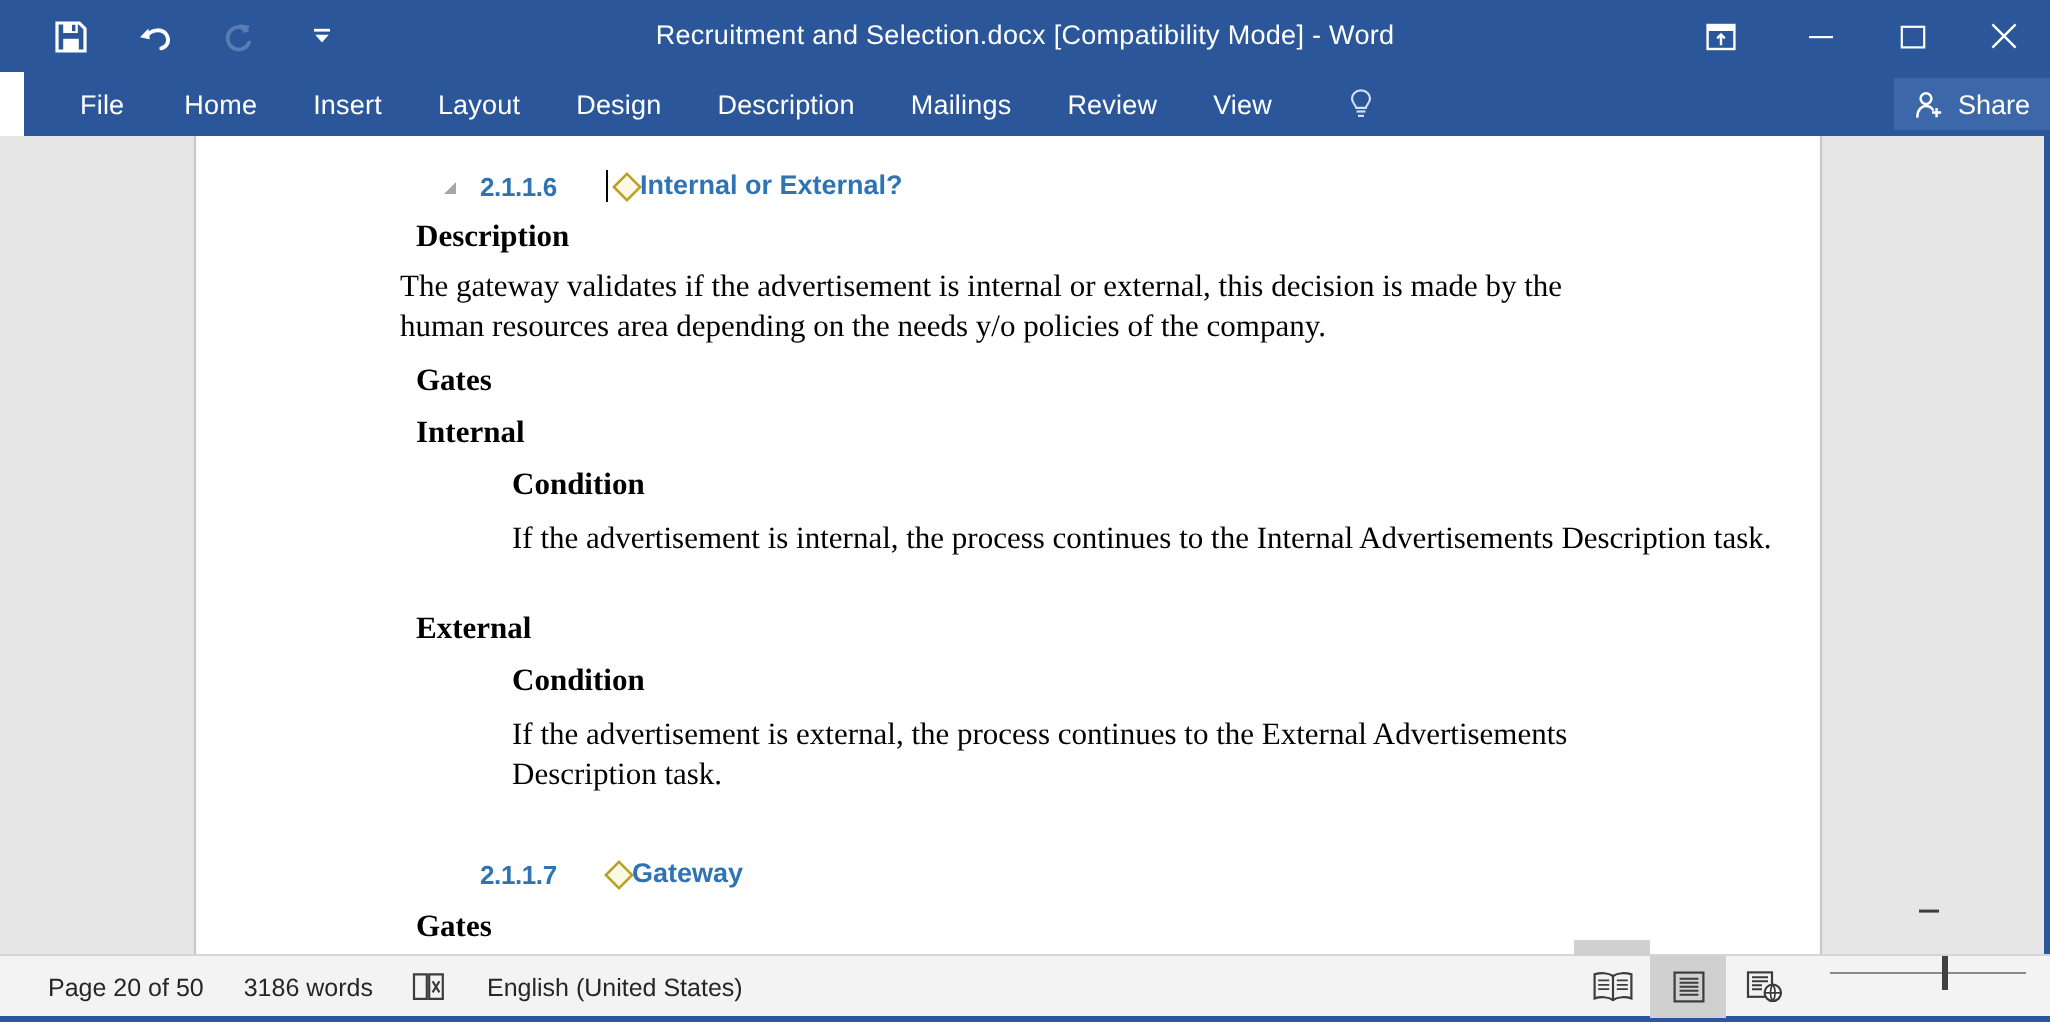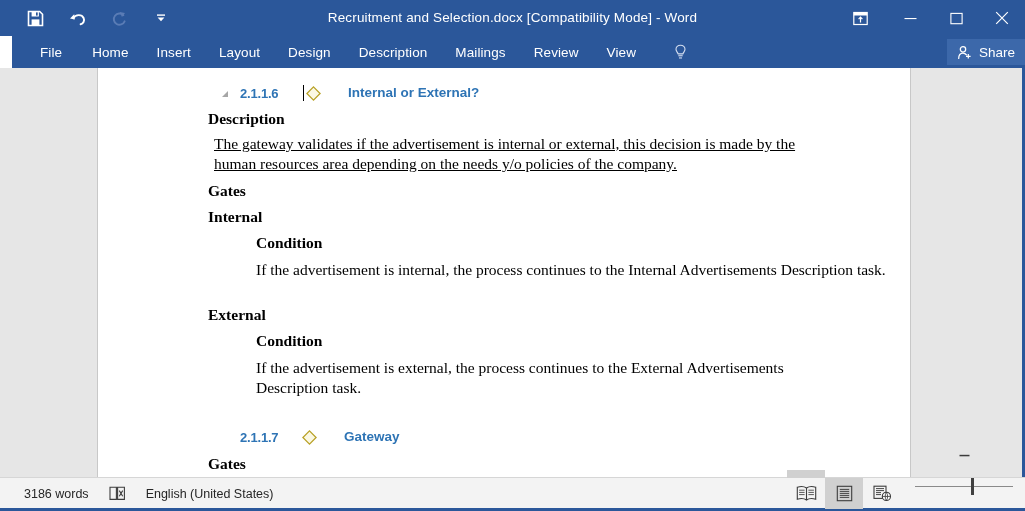--- a/index.html
+++ b/index.html
@@ -194,21 +194,20 @@
     top: 3px;
     width: 15px; height: 15px;
   }
   .h-label {
     position: absolute;
     color: #2e74b5;
     font-size: 13.5px;
     font-weight: bold;
     white-space: nowrap;
     top: 2px;
-    margin-left: 28px;
   }
 
   .b-bold {
     font-family: "Liberation Serif", serif;
     font-weight: bold;
     font-size: 15.5px;
     color: #000;
     white-space: nowrap;
   }
   .b-text {
@@ -418,21 +417,21 @@
           <span class="h-num">2.1.1.6</span>
           <span class="h-caret"></span>
           <svg class="gw-diamond" style="left:208px;" viewBox="0 0 15 15">
             <path d="M7.5 0.9 L14.1 7.5 L7.5 14.1 L0.9 7.5 Z" fill="#fbf8e3" stroke="#b8a125" stroke-width="1.25"></path>
           </svg>
           <span class="h-label" style="left:222px;">Internal or External?</span>
         </div>
 
         <div class="blk b-bold" style="left:110px; top:42px;">Description</div>
 
-        <div class="blk b-text" style="left:116px; top:66px; width:582px;text-decoration:underline;">The gateway validates if the advertisement is internal or external, this decision is made by the human resources area depending on the needs y/o policies of the company.</div>
+        <div class="blk b-text" style="left:102px; top:66px; width:582px;">The gateway validates if the advertisement is internal or external, this decision is made by the human resources area depending on the needs y/o policies of the company.</div>
 
         <div class="blk b-bold" style="left:110px; top:114px;">Gates</div>
 
         <div class="blk b-bold" style="left:110px; top:140px;">Internal</div>
 
         <div class="blk b-bold" style="left:158px; top:166px;">Condition</div>
 
         <div class="blk b-text" style="left:158px; top:192px; width:645px;">If the advertisement is internal, the process continues to the Internal Advertisements Description task.</div>
 
         <div class="blk b-bold" style="left:110px; top:238px;">External</div>
@@ -451,20 +450,21 @@
 
         <div class="blk b-bold" style="left:110px; top:387px;">Gates</div>
 
       </div>
     </div>
   </div>
 
   <div class="statusbar">
 
     <div class="sb-left">
+      <div class="sb-item">Page 20 of 50</div>
       <div class="sb-item">3186 words</div>
       <div class="sb-item" title="Proofing errors">
         <svg width="17" height="15" viewBox="0 0 17 15">
           <path d="M1.0 1.2 L7.4 1.2 L7.4 13.4 L1.0 13.4 Z" fill="none" stroke="#3c3c3c" stroke-width="1.1"></path>
           <path d="M8.6 1.2 L15.4 1.2 L15.4 13.4 L8.6 13.4 Z" fill="none" stroke="#3c3c3c" stroke-width="1.1"></path>
           <path d="M10.3 4.6 L13.7 10.2 M13.7 4.6 L10.3 10.2" stroke="#3c3c3c" stroke-width="1.1" fill="none"></path>
         </svg>
       </div>
       <div class="sb-item">English (United States)</div>
     </div>

